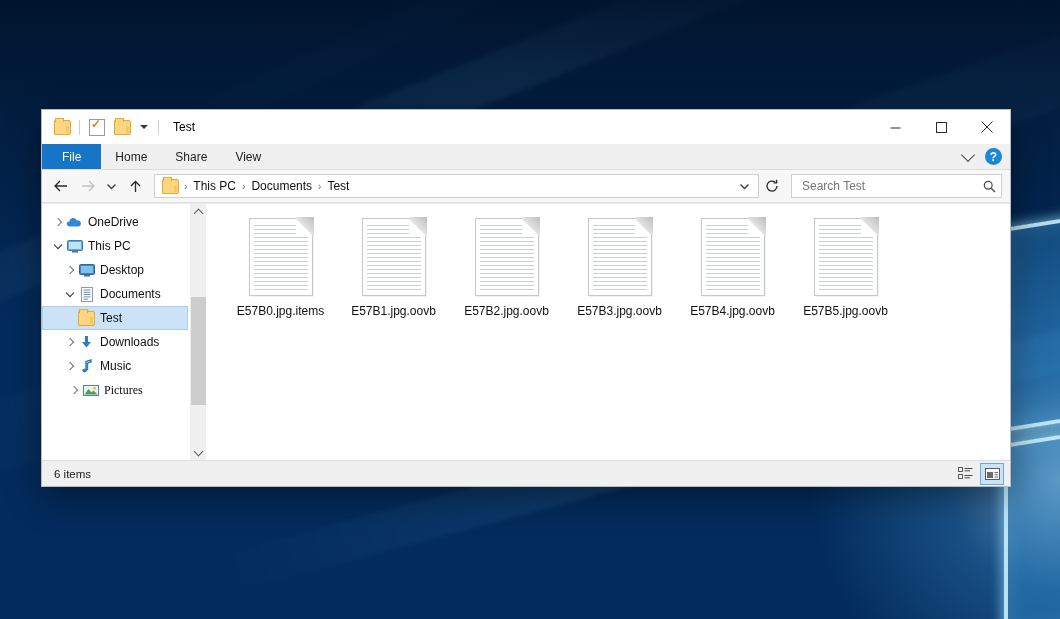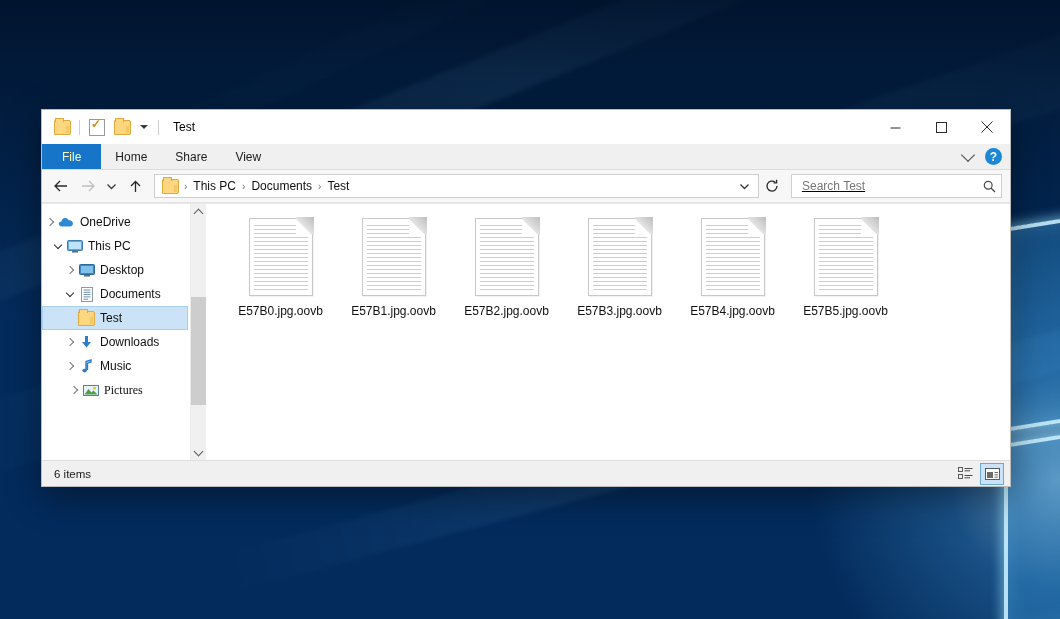--- a/index.html
+++ b/index.html
@@ -207,21 +207,20 @@
     display: flex; align-items: center; justify-content: center;
     color: #2a2a2a;
   }
   #searchbox {
     width: 196px; height: 22px;
     margin-left: 6px;
     background: #fff;
     border: 1px solid #cfcfcf;
     display: flex; align-items: center;
     padding: 0 5px 0 8px;
-    text-decoration: underline;
   }
   #search-input {
     border: none; outline: none;
     flex: 1 1 auto;
     font-family: "Liberation Sans", sans-serif;
     font-size: 12px;
     color: #111;
     background: transparent;
   }
   #search-input::placeholder { color: #767676; }
@@ -518,21 +517,21 @@
           <line x1="8.2" y1="8.2" x2="12" y2="12" stroke="#4a4a4a" stroke-width="1.3"></line>
         </svg>
       </span>
     </div>
   </div>
 
   <div id="body">
 
     <div id="navpane">
 
-      <div class="tree-item" style="padding-left:0;">
+      <div class="tree-item" style="padding-left:8px;">
         <div class="tw">
             <div class="arrow-r"></div>
           </div>
         <div class="t-ico">
           <svg width="17" height="12" viewBox="0 0 17 12">
             <path d="M4 10.5 C1.8 10.5 0.6 9.1 0.8 7.6 C1 6.2 2.2 5.4 3.4 5.5 C3.6 3.3 5.4 1.8 7.5 2 C9 2.1 10.2 3 10.7 4.3 C12.6 3.9 14.6 5.1 14.9 7 C15.2 8.9 13.9 10.5 12 10.5 Z" fill="#2e8ad4"></path>
           </svg>
         </div>
         <div class="t-label">OneDrive</div>
       </div>
@@ -642,21 +641,21 @@
     </div>
 
     <div id="filepane">
 
       <div class="file-item">
         <div class="doc-icon">
           <div class="doc-page"></div>
           <div class="doc-lines"></div>
           <div class="doc-fold-shadow"></div>
         </div>
-        <div class="file-label">E57B0.jpg.oovb</div>
+        <div class="file-label">E57B0.jpg.items</div>
       </div>
 
       <div class="file-item">
         <div class="doc-icon">
           <div class="doc-page"></div>
           <div class="doc-lines"></div>
           <div class="doc-fold-shadow"></div>
         </div>
         <div class="file-label">E57B1.jpg.oovb</div>
       </div>

